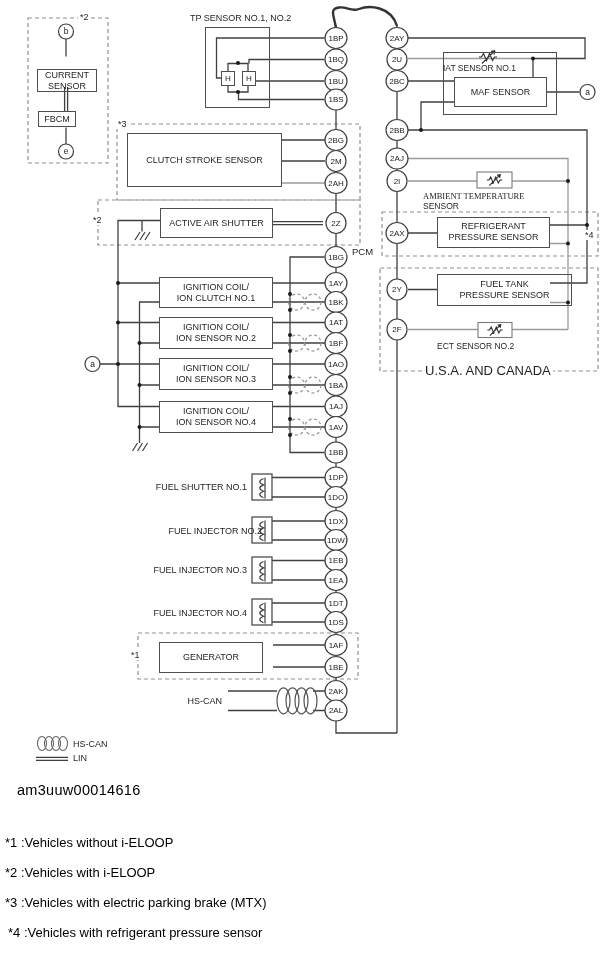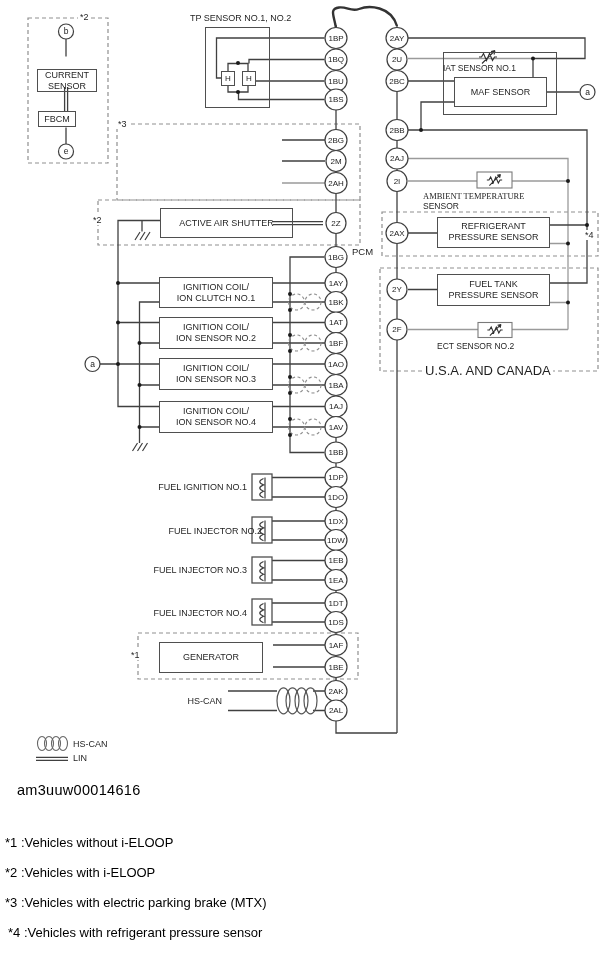--- a/index.html
+++ b/index.html
@@ -281,44 +281,45 @@
   <div class="box" style="left:37px;top:69px;width:60px;height:23px;">CURRENT SENSOR</div>
   <div class="box" style="left:38px;top:111px;width:38px;height:16px;">FBCM</div>
   <div class="chip" style="left:78px;top:12px;">*2</div>
 
   <div class="lbl" style="left:190px;top:13px;">TP SENSOR NO.1, NO.2</div>
   <div class="box" style="left:205px;top:27px;width:65px;height:81px;"></div>
   <div class="hbox" style="left:221px;top:71px;">H</div>
   <div class="hbox" style="left:242px;top:71px;">H</div>
 
   <div class="chip" style="left:116px;top:119px;">*3</div>
+  <div class="box" style="left:127px;top:133px;width:155px;height:54px;">CLUTCH STROKE SENSOR</div>
 
   <div class="chip" style="left:91px;top:215px;">*2</div>
-  <div class="box" style="left:160px;top:208px;width:133px;height:30px;">ACTIVE AIR SHUTTER</div>
+  <div class="box" style="left:160px;top:208px;width:113px;height:30px;">ACTIVE AIR SHUTTER</div>
 
   <div class="lbl" style="left:352px;top:246px;font-size:9.5px;">PCM</div>
 
   <div class="box" style="left:159px;top:277px;width:114px;height:31px;">
     <span>IGNITION COIL/</span>
     <span>ION CLUTCH NO.1</span>
   </div>
   <div class="box" style="left:159px;top:317px;width:114px;height:31.5px;">
     <span>IGNITION COIL/</span>
     <span>ION SENSOR NO.2</span>
   </div>
   <div class="box" style="left:159px;top:358px;width:114px;height:32px;">
     <span>IGNITION COIL/</span>
     <span>ION SENSOR NO.3</span>
   </div>
   <div class="box" style="left:159px;top:400.5px;width:114px;height:32px;">
     <span>IGNITION COIL/</span>
     <span>ION SENSOR NO.4</span>
   </div>
 
-  <div class="lbl rgt" style="left:140px;top:482px;width:107px;">FUEL IGNITION NO.1</div>
+  <div class="lbl rgt" style="left:140px;top:482px;width:107px;">FUEL SHUTTER NO.1</div>
   <div class="lbl rgt" style="left:155px;top:525.5px;width:107px;">FUEL INJECTOR NO.2</div>
   <div class="lbl rgt" style="left:140px;top:565px;width:107px;">FUEL INJECTOR NO.3</div>
   <div class="lbl rgt" style="left:140px;top:607.5px;width:107px;">FUEL INJECTOR NO.4</div>
 
   <div class="chip" style="left:129px;top:650px;">*1</div>
   <div class="box" style="left:159px;top:642px;width:104px;height:31px;">GENERATOR</div>
 
   <div class="lbl rgt" style="left:148px;top:695.5px;width:74px;">HS-CAN</div>
 
   <div class="box" style="left:443px;top:52px;width:114px;height:63px;"></div>
@@ -327,21 +328,21 @@
 
   <div class="lbl ctr" style="left:423px;top:190.5px;width:124px;font-size:8.5px;font-family:Liberation Serif, serif;">AMBIENT TEMPERATURE</div>
   <div class="lbl ctr" style="left:423px;top:200.5px;width:124px;font-size:8.5px;">SENSOR</div>
 
   <div class="chip" style="left:583px;top:230px;">*4</div>
   <div class="box" style="left:437px;top:216.5px;width:113px;height:31.5px;">
     <span>REFRIGERANT</span>
     <span>PRESSURE SENSOR</span>
   </div>
 
-  <div class="box" style="left:437px;top:274px;width:113px;height:32px;">
+  <div class="box" style="left:437px;top:274px;width:135px;height:32px;">
     <span>FUEL TANK</span>
     <span>PRESSURE SENSOR</span>
   </div>
   <div class="lbl ctr" style="left:437px;top:341px;width:114px;font-size:8.5px;">ECT SENSOR NO.2</div>
   <div class="chip" style="left:423px;top:363px;font-size:13px;">U.S.A. AND CANADA</div>
 
   <div class="lbl" style="left:73px;top:738.5px;">HS-CAN</div>
   <div class="lbl" style="left:73px;top:752.5px;">LIN</div>
 
   <div class="code" style="left:17px;top:782px;">am3uuw00014616</div>

